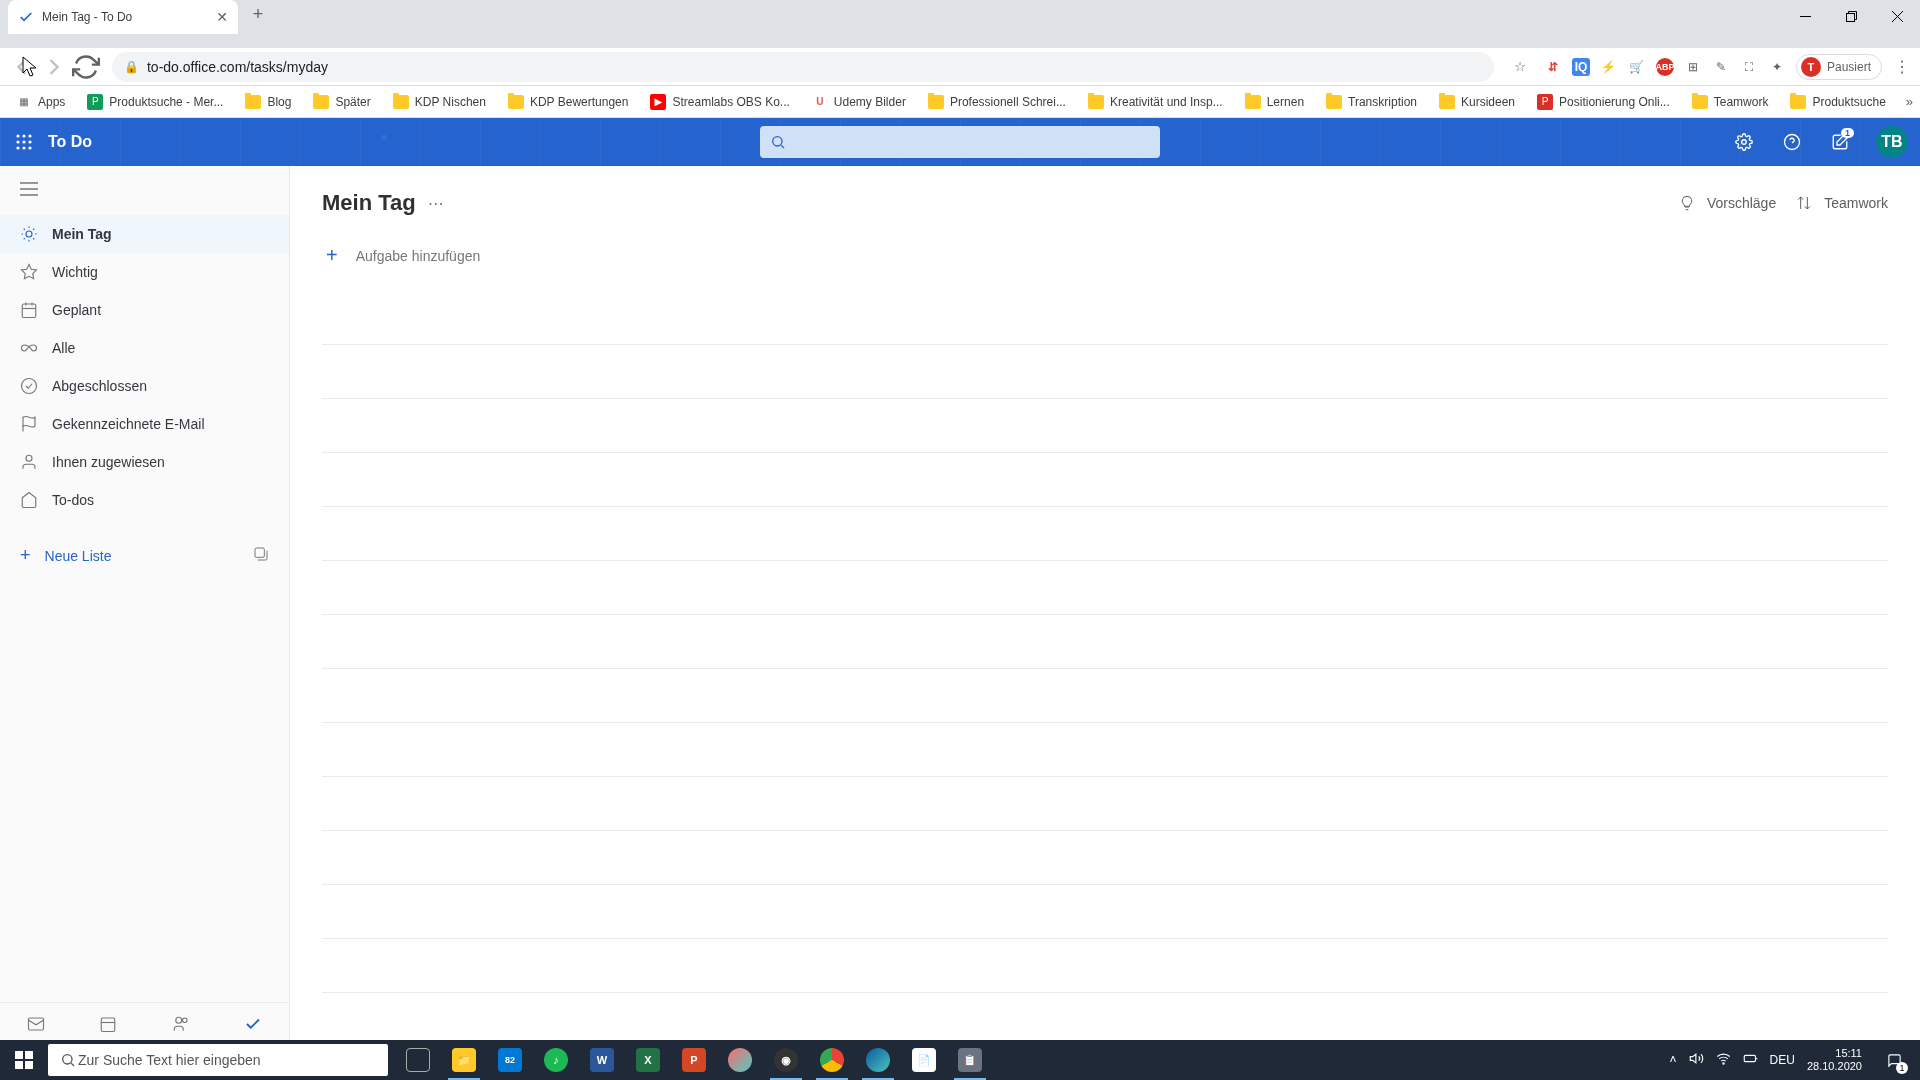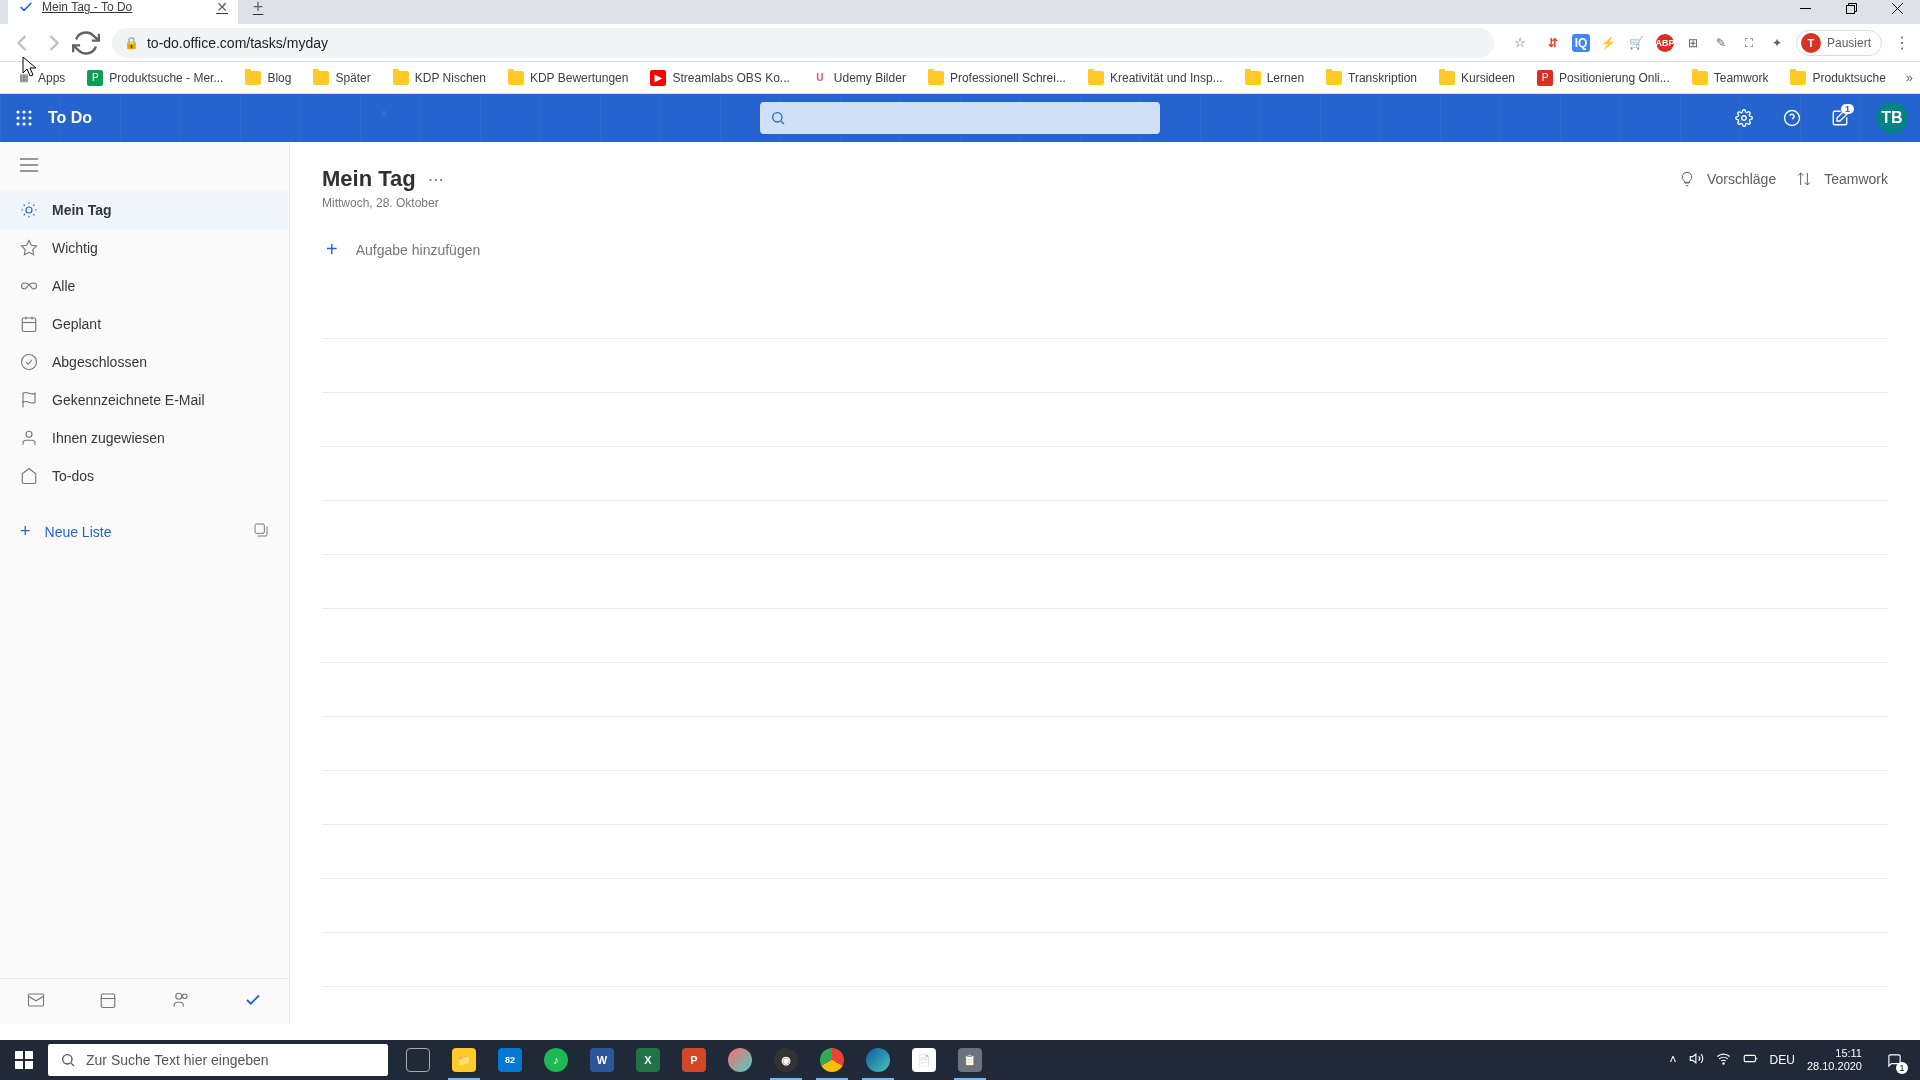--- a/index.html
+++ b/index.html
@@ -1,19 +1,19 @@
 <!DOCTYPE html>
 <html><head>
 <meta charset="utf-8">
 <style>
 * { margin: 0; padding: 0; box-sizing: border-box; }
 body { font-family: "Segoe UI", Arial, sans-serif; font-size: 13px; color: #323130; overflow: hidden; width: 1920px; height: 1080px; background: #fff; }
 
 
-.chrome-top { background: #dee1e6; height: 24px; display: flex; align-items: flex-end; text-decoration: underline; }
+.chrome-top { background: #dee1e6; height: 48px; display: flex; align-items: flex-start; }
 .tab { background: #fff; border-radius: 8px 8px 0 0; height: 34px; min-width: 230px; display: flex; align-items: center; padding: 0 10px; margin-left: 8px; gap: 8px; font-size: 12px; color: #3c4043; }
 .tab .favicon { width: 16px; height: 16px; display: flex; align-items: center; justify-content: center; }
 .tab .favicon svg { width: 16px; height: 16px; }
 .tab .close { margin-left: auto; font-size: 14px; color: #5f6368; cursor: pointer; }
 .newtab { width: 28px; height: 28px; display: flex; align-items: center; justify-content: center; color: #5f6368; font-size: 18px; margin-left: 6px; margin-bottom: 3px; cursor: pointer; }
 .win-controls { margin-left: auto; display: flex; }
 .win-btn { width: 46px; height: 32px; display: flex; align-items: center; justify-content: center; color: #000; cursor: pointer; }
 .win-btn svg { width: 11px; height: 11px; }
 
 .chrome-toolbar { background: #fff; height: 38px; display: flex; align-items: center; padding: 0 8px; gap: 4px; border-bottom: 1px solid #dadce0; }
@@ -84,21 +84,21 @@
 .add-task { display: flex; align-items: center; gap: 18px; padding: 14px 4px; margin-top: 14px; cursor: text; }
 .add-task .plus { font-size: 20px; color: #2564cf; font-weight: 300; }
 .add-task .ph { color: #797775; font-size: 14px; }
 .task-lines { margin-top: 10px; }
 .task-line { height: 54px; border-bottom: 1px solid #eaeaea; }
 
 
 .taskbar { position: fixed; bottom: 0; left: 0; right: 0; height: 40px; background: #1f2937; display: flex; align-items: center; color: #fff; }
 .start { width: 48px; height: 40px; display: flex; align-items: center; justify-content: center; cursor: pointer; }
 .start svg { width: 18px; height: 18px; }
-.search-box { height: 32px; width: 340px; background: #fff; display: flex; align-items: center; gap: 10px; padding: 12px 12px; color: #555; font-size: 14px; cursor: text; border-radius: 2px; }
+.search-box { height: 32px; width: 340px; background: #fff; display: flex; align-items: center; gap: 2px; padding: 12px 12px; color: #555; font-size: 14px; cursor: text; border-radius: 2px; }
 .tb-apps { display: flex; align-items: center; gap: 2px; margin-left: 8px; }
 .tb-app { width: 44px; height: 40px; display: flex; align-items: center; justify-content: center; cursor: pointer; position: relative; }
 .tb-app.active::after { content: ""; position: absolute; bottom: 0; left: 6px; right: 6px; height: 2px; background: #76b9ed; }
 .tb-app .sq { width: 24px; height: 24px; border-radius: 4px; display: flex; align-items: center; justify-content: center; font-size: 11px; font-weight: bold; color: #fff; }
 .tray { margin-left: auto; display: flex; align-items: center; gap: 12px; padding-right: 6px; font-size: 12px; }
 .tray .clock { text-align: right; font-size: 11px; line-height: 1.2; }
 .tray svg { width: 15px; height: 15px; }
 .notif { width: 40px; height: 40px; display: flex; align-items: center; justify-content: center; cursor: pointer; position: relative; }
 .notif .nbadge { position: absolute; bottom: 6px; right: 6px; background: #fff; color: #000; font-size: 9px; width: 12px; height: 12px; border-radius: 50%; display: flex; align-items: center; justify-content: center; }
 
@@ -324,35 +324,35 @@
         <span class="nav-ico">
             <svg viewBox="0 0 24 24" fill="none" stroke="currentColor" stroke-width="1.5">
               <polygon points="12 2 15.09 8.26 22 9.27 17 14.14 18.18 21.02 12 17.77 5.82 21.02 7 14.14 2 9.27 8.91 8.26 12 2"></polygon>
             </svg>
           </span>
         <span>Wichtig</span>
       </li>
       <li class="nav-item">
         <span class="nav-ico">
             <svg viewBox="0 0 24 24" fill="none" stroke="currentColor" stroke-width="1.5">
-              <path d="M18 8a4 4 0 110 8c-3 0-4-8-12-8a4 4 0 100 8c3 0 4-8 12-8z"></path>
-            </svg>
-          </span>
-        <span>Alle</span>
-      </li>
-      <li class="nav-item">
-        <span class="nav-ico">
-            <svg viewBox="0 0 24 24" fill="none" stroke="currentColor" stroke-width="1.5">
               <rect x="3" y="4" width="18" height="18" rx="2"></rect>
               <line x1="16" y1="2" x2="16" y2="6"></line>
               <line x1="8" y1="2" x2="8" y2="6"></line>
               <line x1="3" y1="10" x2="21" y2="10"></line>
             </svg>
           </span>
         <span>Geplant</span>
+      </li>
+      <li class="nav-item">
+        <span class="nav-ico">
+            <svg viewBox="0 0 24 24" fill="none" stroke="currentColor" stroke-width="1.5">
+              <path d="M18 8a4 4 0 110 8c-3 0-4-8-12-8a4 4 0 100 8c3 0 4-8 12-8z"></path>
+            </svg>
+          </span>
+        <span>Alle</span>
       </li>
       <li class="nav-item">
         <span class="nav-ico">
             <svg viewBox="0 0 24 24" fill="none" stroke="currentColor" stroke-width="1.5">
               <circle cx="12" cy="12" r="10"></circle>
               <path d="M8 12l3 3 5-6"></path>
             </svg>
           </span>
         <span>Abgeschlossen</span>
       </li>
@@ -423,21 +423,20 @@
           <span>Vorschläge</span>
         </div>
         <div class="main-action">
           <svg viewBox="0 0 24 24" fill="none" stroke="currentColor" stroke-width="1.5">
               <path d="M7 3v18M3 7l4-4 4 4M17 21V3M13 17l4 4 4-4"></path>
             </svg>
           <span>Teamwork</span>
         </div>
       </div>
     </div>
-    <div class="main-date">Mittwoch, 28. Oktober</div>
     <div class="add-task">
       <span class="plus">+</span>
       <span class="ph">Aufgabe hinzufügen</span>
     </div>
     <div class="task-lines">
       <div class="task-line"></div>
       <div class="task-line"></div>
       <div class="task-line"></div>
       <div class="task-line"></div>
       <div class="task-line"></div>

